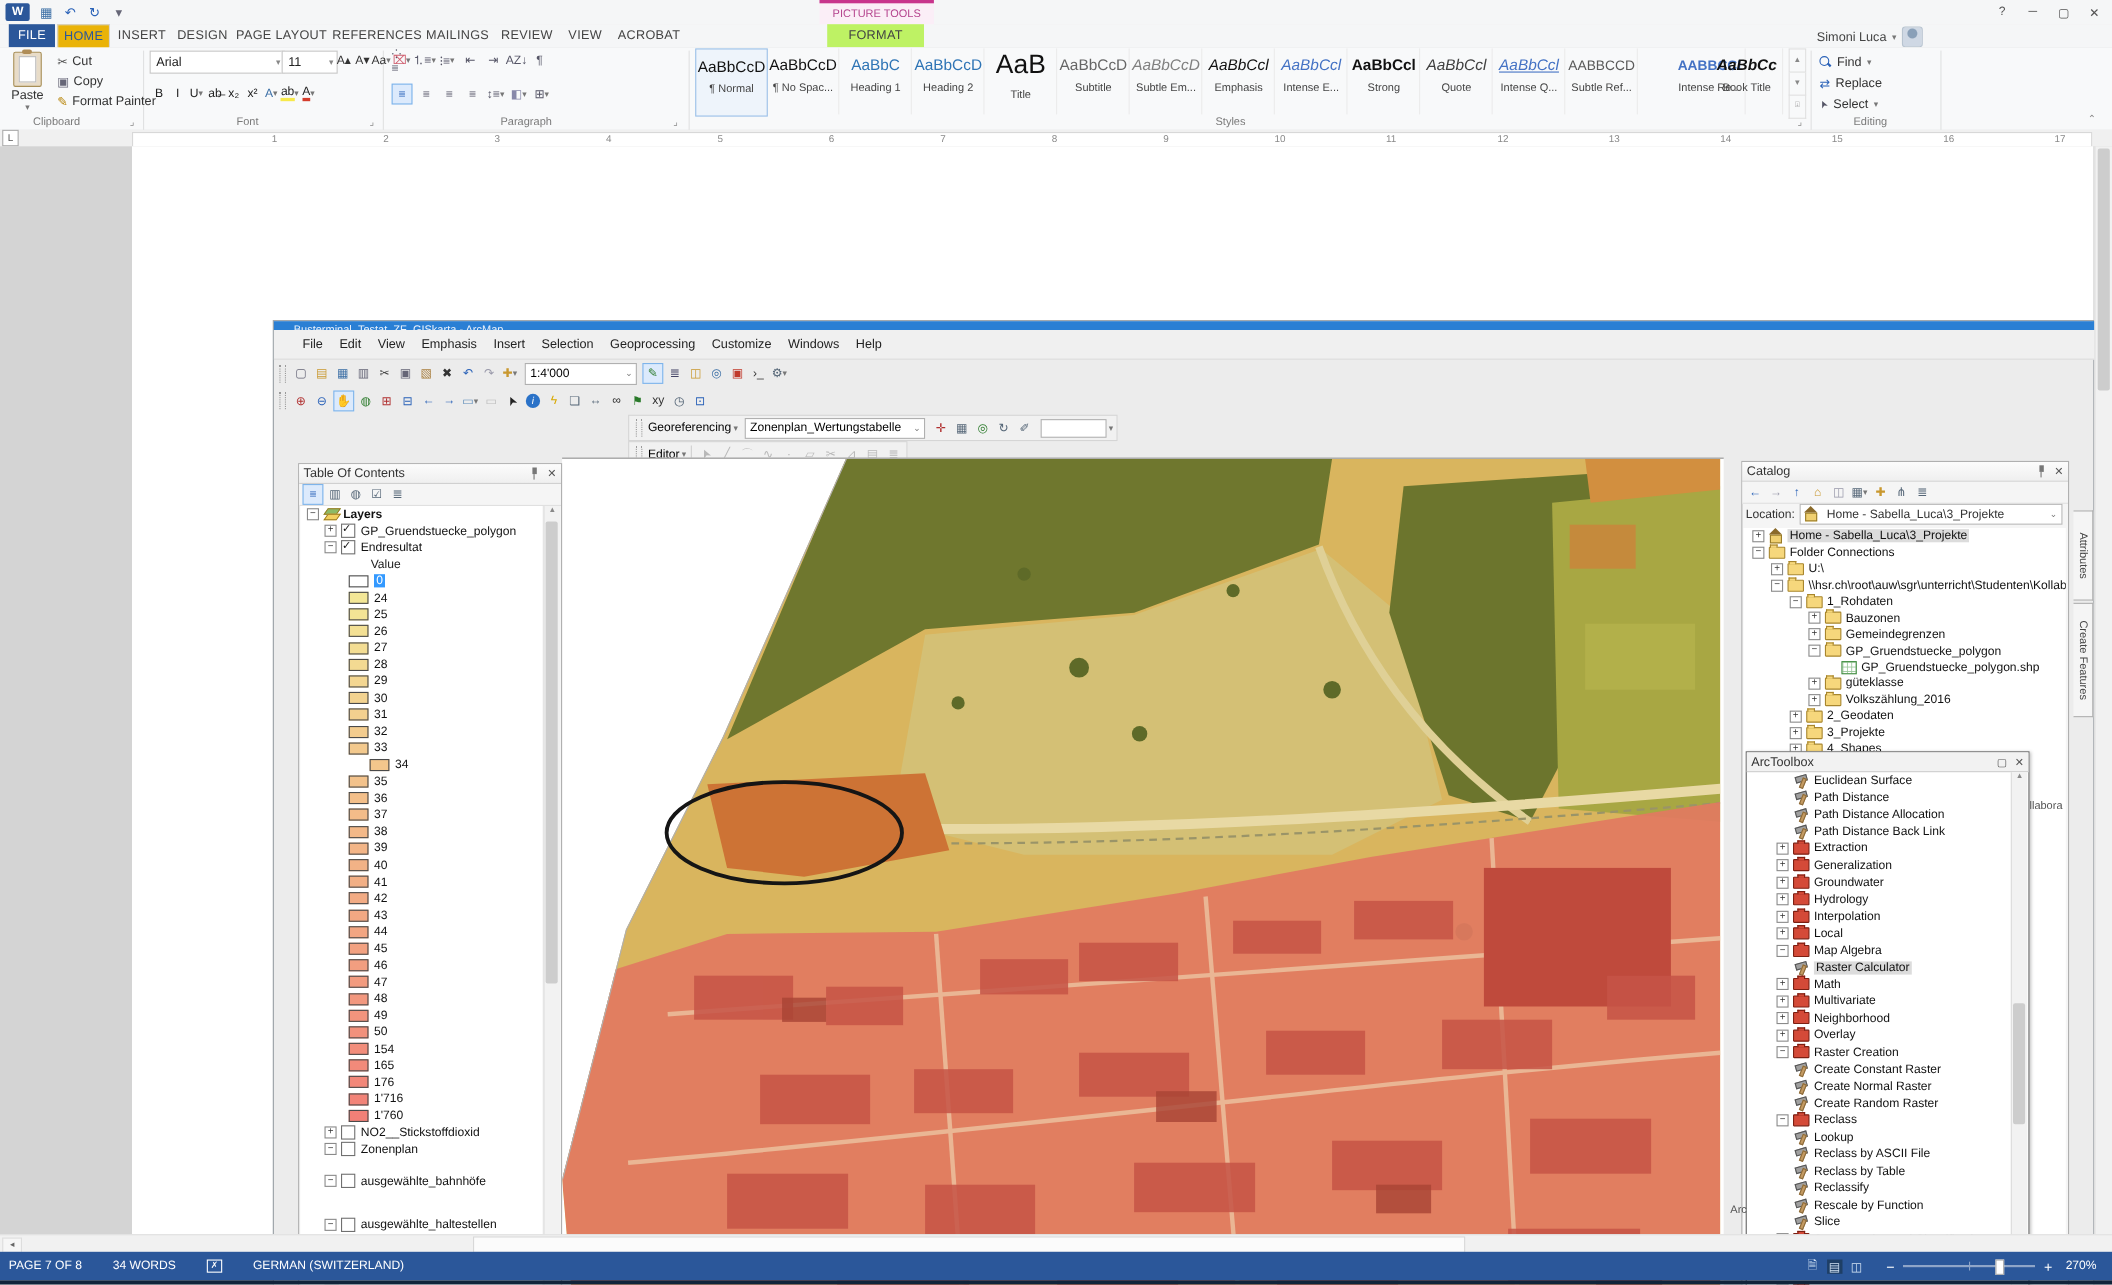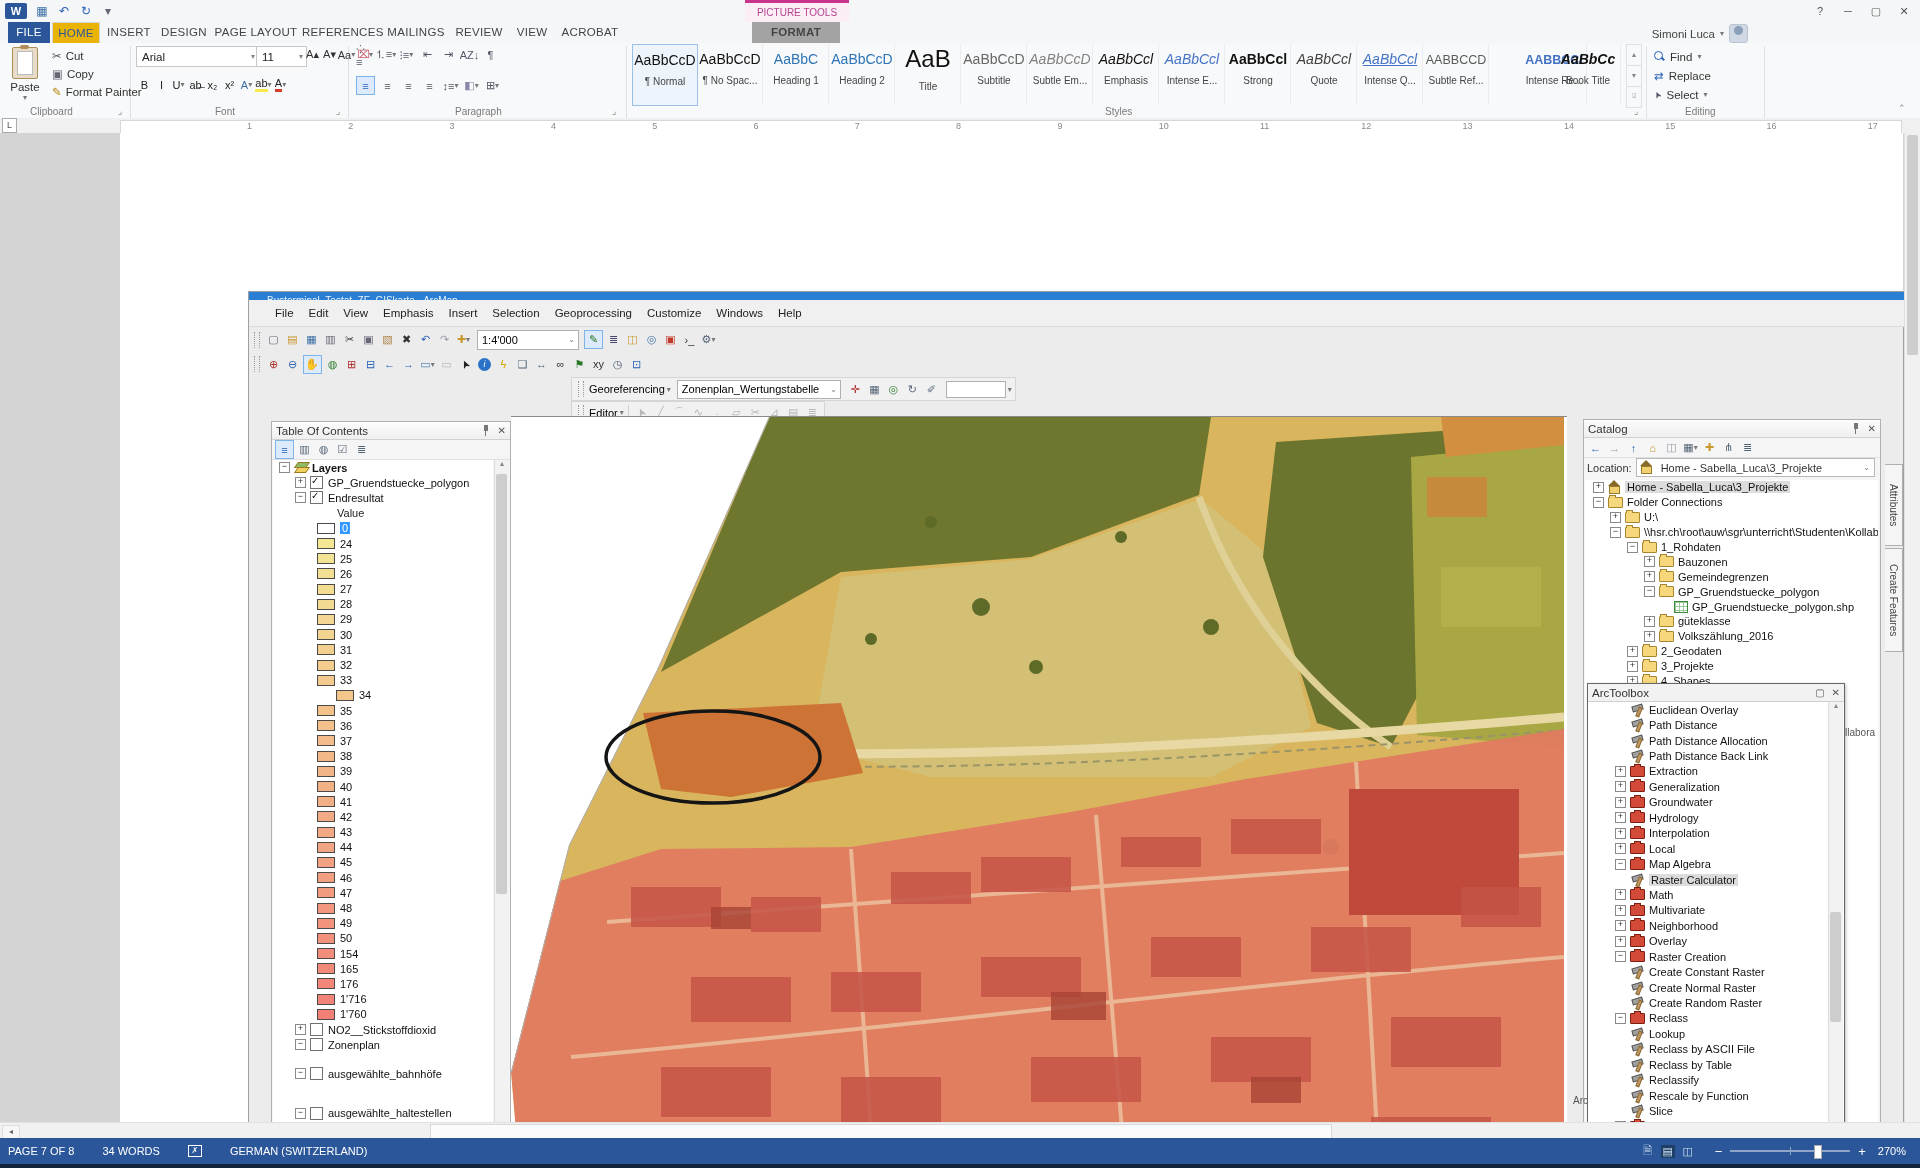--- a/index.html
+++ b/index.html
@@ -13,21 +13,21 @@
   #qat{left:32px;top:3px;}
   #win-title{left:0;top:4px;width:1920px;text-align:center;font-size:12px;color:#444;pointer-events:none;}
   #pt-group{left:745px;top:0;width:104px;height:22px;background:#fbeef7;border-top:3px solid #c8348c;color:#b5458f;font-size:10px;text-align:center;line-height:19px;}
   #win-btns{right:2px;top:0;height:22px;}
   .winbtn{width:28px;height:22px;display:inline-flex;align-items:center;justify-content:center;font-size:11px;color:#555;}
   
   #tabsrow{left:0;top:22px;width:1920px;height:21px;background:#f5f6f7;border-bottom:1px solid #d5d5d5;}
   .rtab{position:absolute;top:0;height:21px;padding:0 12px;font-size:11.5px;line-height:21px;color:#444;letter-spacing:.3px;}
   .rtab.file{background:#2b579a;color:#fff;}
   .rtab.active{background:#eab308;border:1px solid #d5d5d5;border-bottom:none;color:#2b579a;}
-  .rtab.contextual{background:#a3a3a3;font-weight:bold;}
+  .rtab.contextual{background:#bef264;}
   #user-chip{position:absolute;right:172px;top:2px;font-size:11.5px;color:#444;display:flex;align-items:center;gap:5px;}
   #avatar{width:17px;height:17px;border-radius:3px;background:radial-gradient(circle at 50% 32%, #8aa0b8 4px, #cfd8e4 5px);border:1px solid #b8c4d0;}
   
   #ribbon{left:0;top:43px;width:1920px;height:75px;background:#f8f9fa;border-bottom:1px solid #e1e2e3;}
   .gsep{position:absolute;top:3px;width:1px;height:95px;background:#e0e1e2;}
   .glabel{position:absolute;top:63px;font-size:10px;color:#7a7a7a;text-align:center;}
   .launcher{position:absolute;top:63px;font-size:9px;color:#8a8a8a;}
   .combo{position:absolute;height:19px;background:#fff;border:1px solid #c6c6c6;font-size:11.5px;display:flex;align-items:center;padding-left:5px;color:#222;}
   .combo .dd{margin-left:auto;color:#888;font-size:8px;padding:0 3px;}
   .dd{font-size:8px;color:#777;}
@@ -1057,21 +1057,21 @@
 
       <div class="abs" id="atb">
         <div id="atb-title">
           <span>ArcToolbox</span>
           <span style="margin-left:auto;font-size:10px;color:#555;">▢</span>
           <span class="pclose">✕</span>
         </div>
         <div id="atb-tree">
             <div class="xrow" style="padding-left: 44px;">
               <span class="ic-tool"></span>
-              <span>Euclidean Overlay</span>
+              <span>Euclidean Surface</span>
             </div>
             <div class="xrow" style="padding-left: 44px;">
               <span class="ic-tool"></span>
               <span>Path Distance</span>
             </div>
             <div class="xrow" style="padding-left: 44px;">
               <span class="ic-tool"></span>
               <span>Path Distance Allocation</span>
             </div>
             <div class="xrow" style="padding-left: 44px;">

